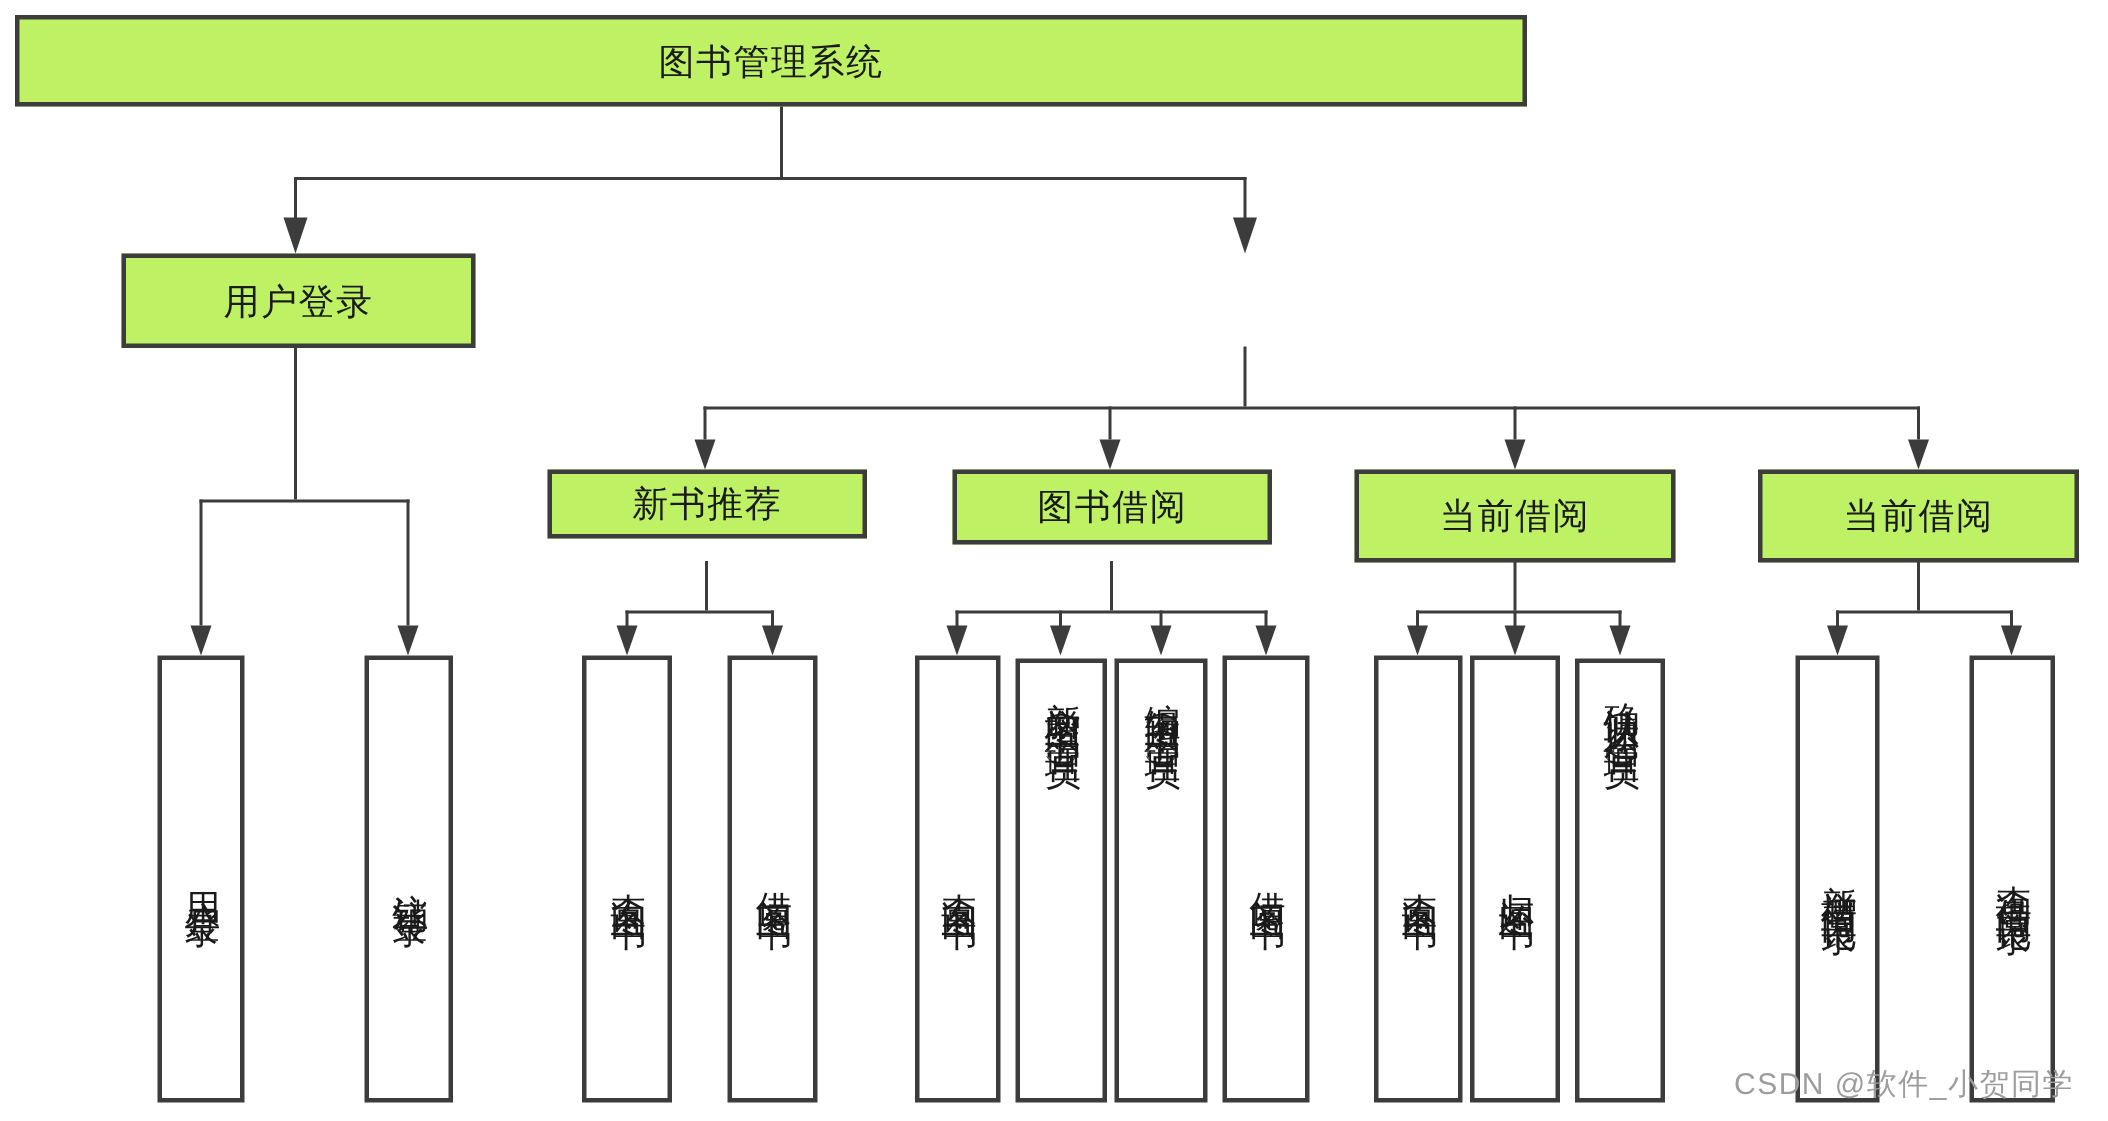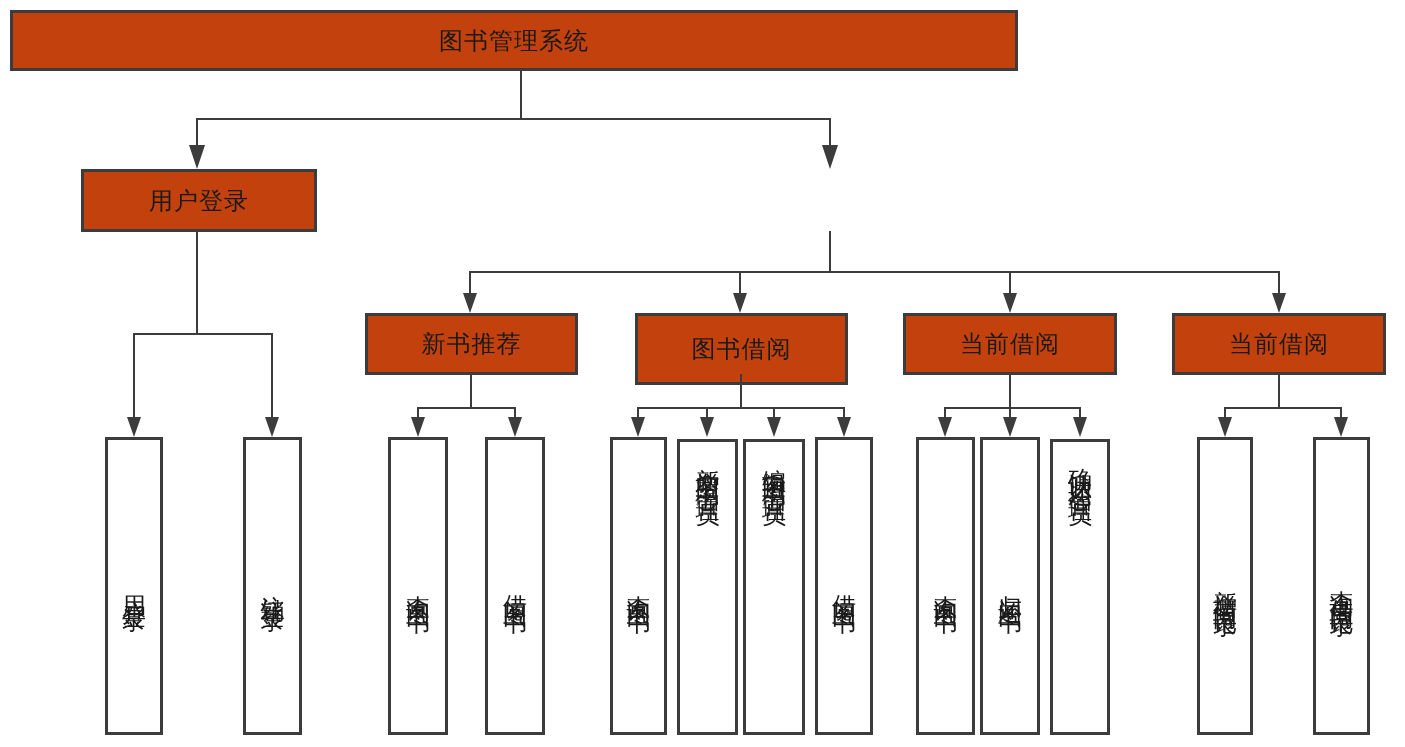--- a/index.html
+++ b/index.html
@@ -1,21 +1,21 @@
 <!DOCTYPE html>
 <html><head>
 <meta charset="utf-8">
 <style>
   html,body{margin:0;padding:0;background:#ffffff;}
   #canvas{
     position:relative;width:1405px;height:747px;background:#ffffff;
     font-family:"Liberation Sans","DejaVu Sans",sans-serif;overflow:hidden;
   }
   .hbox{
-    position:absolute;box-sizing:border-box;background:#c2410c;
+    position:absolute;box-sizing:border-box;background:#bef264;
     border:3px solid #3c3c3c;display:flex;align-items:center;justify-content:center;
     font-size:24px;color:#1a1a1a;letter-spacing:1px;white-space:nowrap;
   }
   .vbox{
     position:absolute;box-sizing:border-box;background:#ffffff;
     border:3px solid #3c3c3c;display:flex;flex-direction:column;
     align-items:center;justify-content:center;
   }
   .vbox.top-align{justify-content:flex-start;padding-top:7px;}
   .vlabel{
@@ -68,24 +68,24 @@
   <div class="line hline" style="left:469px;top:271px;width:811px;"></div>
   <div class="line vline" style="left:469px;top:271px;height:22px;"></div>
   <div class="ahead" style="left:463px;top:293px;"></div>
   <div class="line vline" style="left:739px;top:271px;height:22px;"></div>
   <div class="ahead" style="left:733px;top:293px;"></div>
   <div class="line vline" style="left:1009px;top:271px;height:22px;"></div>
   <div class="ahead" style="left:1003px;top:293px;"></div>
   <div class="line vline" style="left:1278px;top:271px;height:22px;"></div>
   <div class="ahead" style="left:1272px;top:293px;"></div>
 
-  <div class="hbox" style="left:365px;top:313px;width:213px;height:62px;">
+  <div class="hbox" style="left:365px;top:313px;width:213px;height:46px;">
     <span>新书推荐</span>
   </div>
-  <div class="hbox" style="left:635px;top:313px;width:213px;height:72px;">
+  <div class="hbox" style="left:635px;top:313px;width:213px;height:50px;">
     <span>图书借阅</span>
   </div>
   <div class="hbox" style="left:903px;top:313px;width:214px;height:62px;text-align:center;">
     <span>当前借阅</span>
   </div>
   <div class="hbox" style="left:1172px;top:313px;width:214px;height:62px;">
     <span>当前借阅</span>
   </div>
 
   <div class="line vline" style="left:470px;top:374px;height:33px;"></div>
@@ -159,14 +159,15 @@
     <span class="vlabel">确认归还（管理员）</span>
   </div>
 
   <div class="vbox" style="left:1197px;top:437px;width:56px;height:298px;">
     <span class="vlabel">新增借阅记录</span>
   </div>
   <div class="vbox" style="left:1313px;top:437px;width:57px;height:298px;">
     <span class="vlabel">查询借阅记录</span>
   </div>
 
+  <div id="watermark">CSDN @软件_小贺同学</div>
 
 </div>
 
 </body></html>

